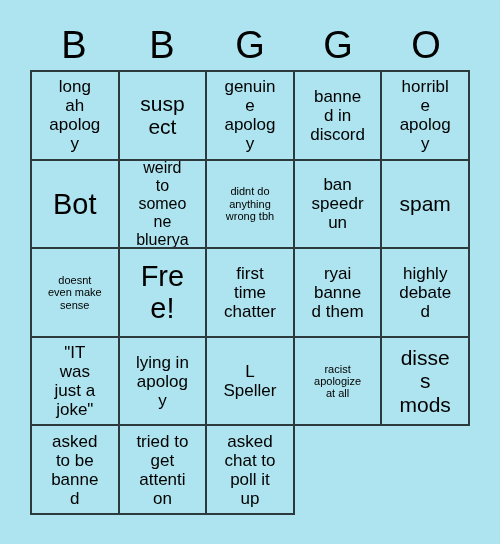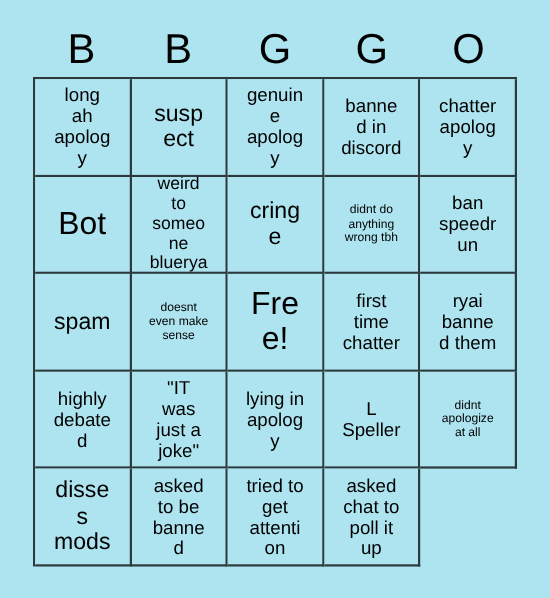--- a/index.html
+++ b/index.html
@@ -103,31 +103,28 @@
     <div class="cell">
         <span class="cell-text fs-lg">suspect</span>
       </div>
     <div class="cell">
         <span class="cell-text fs-md">genuine apology</span>
       </div>
     <div class="cell">
         <span class="cell-text fs-md">banned in discord</span>
       </div>
     <div class="cell">
-        <span class="cell-text fs-md">chatter apology</span>
+        <span class="cell-text fs-md">horrible apology</span>
       </div>
 
     <div class="cell">
         <span class="cell-text fs-xl">Bot</span>
       </div>
     <div class="cell">
         <span class="cell-text fs-xs">being weird to someone blueryai knows</span>
-      </div>
-    <div class="cell">
-        <span class="cell-text fs-lg">cringe</span>
       </div>
     <div class="cell">
         <span class="cell-text fs-sm">didnt do anything wrong tbh</span>
       </div>
     <div class="cell">
         <span class="cell-text fs-md">ban speedrun</span>
       </div>
 
     <div class="cell">
         <span class="cell-text fs-lg">spam</span>
@@ -152,21 +149,21 @@
         <span class="cell-text fs-md">"IT was just a joke"</span>
       </div>
     <div class="cell">
         <span class="cell-text fs-md">lying in apology</span>
       </div>
     <div class="cell">
         <span class="cell-text fs-md">L Speller</span>
       </div>
 
     <div class="cell">
-        <span class="cell-text fs-sm">didnt apologize at all</span>
+        <span class="cell-text fs-sm">racist apologize at all</span>
       </div>
     <div class="cell">
         <span class="cell-text fs-lg">disses mods</span>
       </div>
     <div class="cell">
         <span class="cell-text fs-md">asked to be banned</span>
       </div>
     <div class="cell">
         <span class="cell-text fs-md">tried to get attention</span>
       </div>

